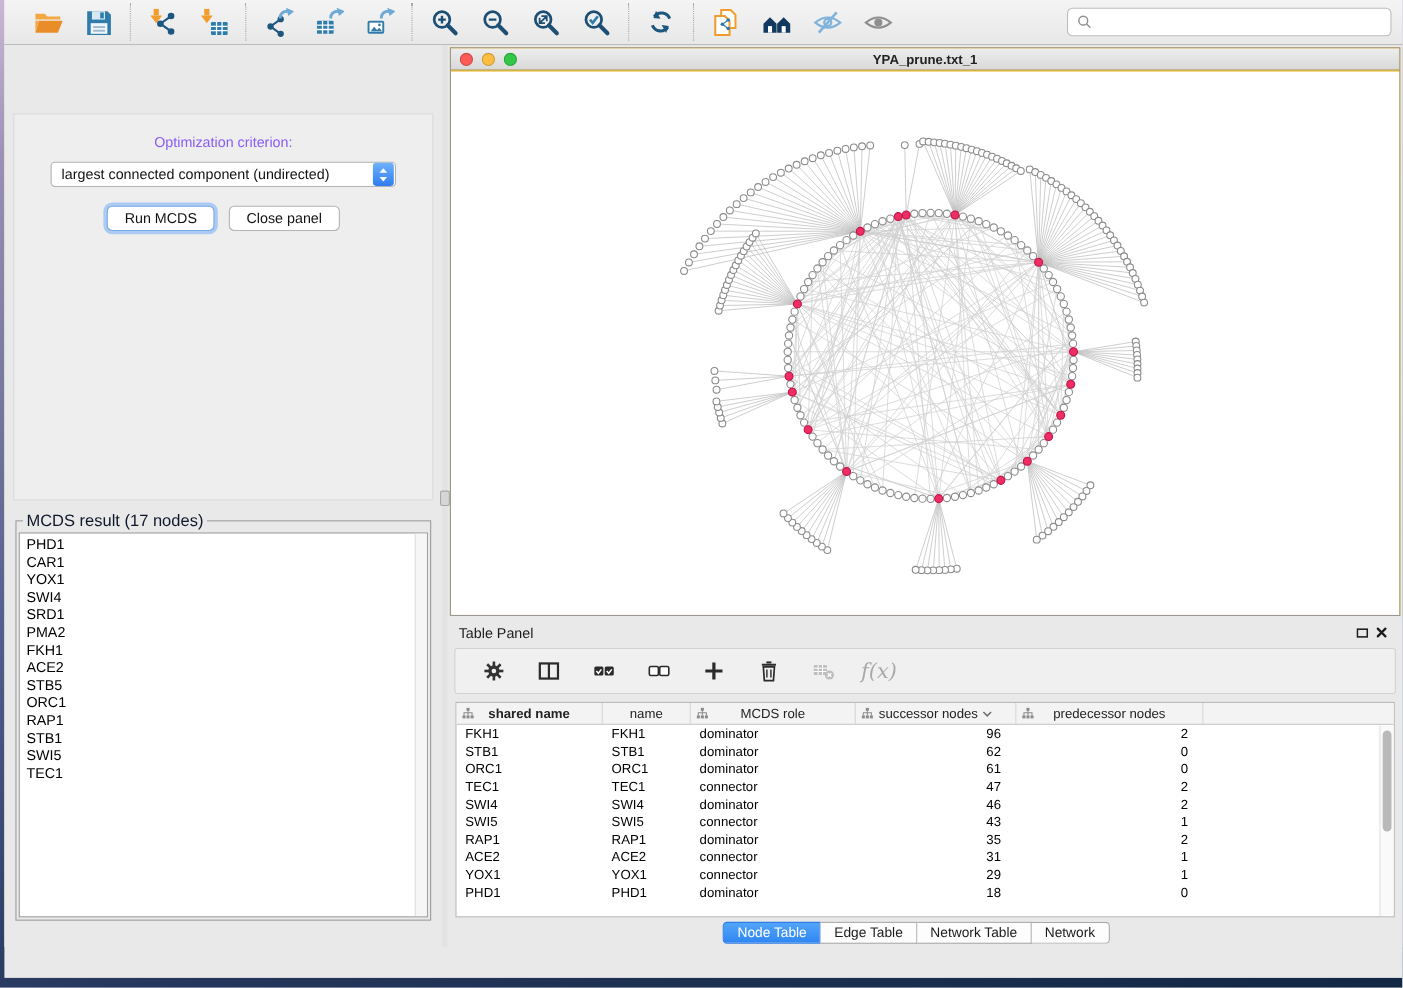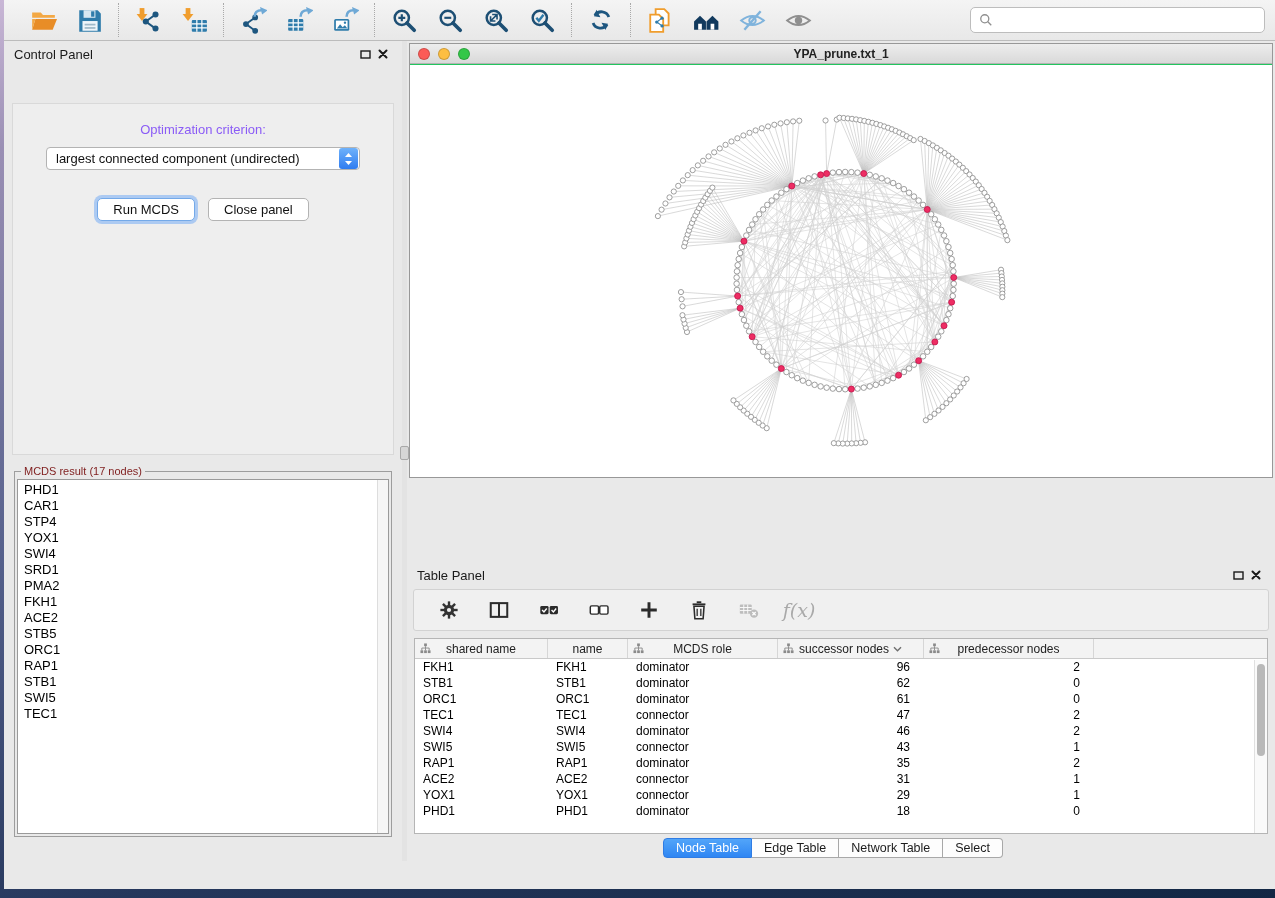--- a/index.html
+++ b/index.html
@@ -38,41 +38,41 @@
   .ctrl-tabs { position:absolute; top:31px; left:0; width:100%; text-align:center; }
   .ctrl-body { position:absolute; left:8px; top:62px; width:382px; height:352px;
     background:#eeeeee; border:1px solid #d9d9d9; }
   .opt-label { text-align:center; margin-top:18px; font-size:13px; color:#8b5cf6; }
   .selectbox { position:relative; margin:10px auto 0; width:314px; height:23px; background:#fff;
     border:1px solid #b3b3b3; border-radius:4px; display:flex; align-items:center; }
   .selectbox .sel-text { flex:1; font-size:13px; padding-left:9px; color:#111; white-space:nowrap; }
   .stepper { width:19px; height:21px; margin-right:1px; border-radius:3px;
     background:linear-gradient(#6fb2fb,#2f7cf0); display:flex; flex-direction:column;
     align-items:center; justify-content:center; gap:2px; }
-  .btn-row { margin-top:28px; text-align:center; display:flex; justify-content:center; gap:13px; }
+  .btn-row { margin-top:17px; text-align:center; display:flex; justify-content:center; gap:13px; }
   .mac-btn { font-size:13px; padding:3px 15px; background:#fff; border:1px solid #b3b3b3;
     border-radius:5px; color:#111; cursor:default; }
   .mac-btn.focused { border-color:#74a9e8; box-shadow:0 0 0 3px rgba(105,165,245,.5); }
   fieldset.mcds-res { position:absolute; left:10px; top:424px; width:378px; height:372px;
     border:1px solid #9d9d9d; padding:2px; }
-  fieldset.mcds-res legend { font-size:11px; padding:0 3px; margin-left:4px; color:#7f1d1d; }
+  fieldset.mcds-res legend { font-size:15px; padding:0 3px; margin-left:4px; color:#0f172a; }
   .res-list { position:relative; width:100%; height:100%; background:#fff; border:1px solid #9a9a9a; overflow:hidden; }
   .res-items { padding:2px 6px; font-size:13px; line-height:16px; color:#000; }
   .res-scroll { position:absolute; right:0; top:0; bottom:0; width:11px; background:#f6f6f6; border-left:1px solid #ddd; }
 
   
   .vdivider { position:absolute; left:398px; top:41px; width:5px; height:820px; background:#e3e3e3; }
   .vdivider .grip { position:absolute; left:-2px; top:405px; width:9px; height:14px;
     background:#d6d6d6; border:1px solid #a8a8a8; border-radius:2px; }
 
   
   .right { position:absolute; left:403px; top:41px; right:0; height:820px; }
 
-  .netwin { position:absolute; left:2px; top:2px; right:2px; height:435px;
-    border:1px solid #989898; background:#22c55e; }
+  .netwin { position:absolute; left:2px; top:2px; right:2px; height:517px;
+    border:1px solid #989898; background:#eab308; }
   .net-titlebar { height:20px; background:linear-gradient(#ededed,#d9d9d9);
     border-bottom:1px solid #b3b3b3; position:relative; display:flex; align-items:center; }
   .lights { display:flex; gap:8px; margin-left:8px; }
   .light { width:12px; height:12px; border-radius:50%; }
   .net-title { position:absolute; left:0; right:0; text-align:center; font-size:12px; color:#222; font-weight:bold; }
   .net-canvas { position:absolute; left:0; top:21px; right:0; bottom:0; background:#fff; }
   .net-canvas svg { width:100%; height:100%; }
 
   
   .tablepanel { position:absolute; left:0; top:521px; right:0; height:299px; background:#e9e9e9; }
@@ -269,33 +269,20 @@
       <div class="search">
         <svg viewBox="0 0 16 16">
             <circle cx="6.6" cy="6.6" r="4.6" fill="none" stroke="#8f8f8f" stroke-width="1.5"></circle>
             <line x1="10.1" y1="10.1" x2="14" y2="14" stroke="#8f8f8f" stroke-width="1.5"></line>
           </svg>
         <input placeholder="" style="">
       </div>
     </div>
 
     <div class="ctrl">
-      <div class="panel-head">
-        <span class="ph-title">Control Panel</span>
-        <span class="win-ic">
-          <svg width="11" height="9" viewBox="0 0 11 9">
-              <rect x="1" y="1" width="9" height="7" fill="none" stroke="#1a1a1a" stroke-width="1.4"></rect>
-            </svg>
-        </span>
-        <span class="win-ic">
-          <svg width="10" height="10" viewBox="0 0 10 10">
-              <path d="M1.5 1.5l7 7M8.5 1.5l-7 7" stroke="#1a1a1a" stroke-width="2" stroke-linecap="round"></path>
-            </svg>
-        </span>
-      </div>
       <div class="ctrl-body">
         <div class="opt-label">Optimization criterion:</div>
         <div class="selectbox">
           <span class="sel-text">largest connected component (undirected)</span>
           <span class="stepper">
             <svg width="9" height="6" viewBox="0 0 9 6">
                 <path d="M1 5l3.5-4L8 5z" fill="#fff"></path>
               </svg>
             <svg width="9" height="6" viewBox="0 0 9 6">
                 <path d="M1 1l3.5 4L8 1z" fill="#fff"></path>
@@ -306,21 +293,20 @@
           <button class="mac-btn focused">Run MCDS</button>
           <button class="mac-btn">Close panel</button>
         </div>
       </div>
       <fieldset class="mcds-res">
         <legend>MCDS result (17 nodes)</legend>
         <div class="res-list">
           <div class="res-items" id="res-items">
               <div>PHD1</div>
               <div>CAR1</div>
-              <div>STP4</div>
               <div>YOX1</div>
               <div>SWI4</div>
               <div>SRD1</div>
               <div>PMA2</div>
               <div>FKH1</div>
               <div>ACE2</div>
               <div>STB5</div>
               <div>ORC1</div>
               <div>RAP1</div>
               <div>STB1</div>
@@ -1038,21 +1024,21 @@
                   <path d="M15.7 14.2l3.6 3.6M19.3 14.2l-3.6 3.6" stroke="#fff" stroke-width="1.4"></path>
                 </g>
               </svg>
             </span>
             <span class="tp-ic">
               <span class="fx">f(x)</span>
             </span>
           </div>
         <div class="tbl">
           <div class="tbl-head" id="tbl-head">
-              <div class="th" style="width: 133px;">
+              <div class="th" style="width: 133px; font-weight: bold;">
                 <svg class="tree" width="11" height="11" viewBox="0 0 12 12">
                   <g fill="#8a8a8a">
                     <rect x="4.5" y="0.5" width="3" height="3"></rect>
                     <rect x="0.5" y="8" width="3" height="3"></rect>
                     <rect x="4.5" y="8" width="3" height="3"></rect>
                     <rect x="8.5" y="8" width="3" height="3"></rect>
                   </g>
                   <path stroke="#8a8a8a" fill="none" d="M6 3.5v2M2 8V5.5h8V8M6 5.5V8"></path>
                 </svg>
                 <span>shared name</span>
@@ -1175,21 +1161,21 @@
             </div>
           <div class="tbl-scroll">
             <div class="tbl-thumb"></div>
           </div>
         </div>
         <div class="tp-tabs">
           <span class="seg" id="tp-seg">
               <button class="seg-btn sel">Node Table</button>
               <button class="seg-btn">Edge Table</button>
               <button class="seg-btn">Network Table</button>
-              <button class="seg-btn">Select</button>
+              <button class="seg-btn">Network</button>
             </span>
         </div>
       </div>
 
     </div>
 
 
   </div>
 </div>
 

